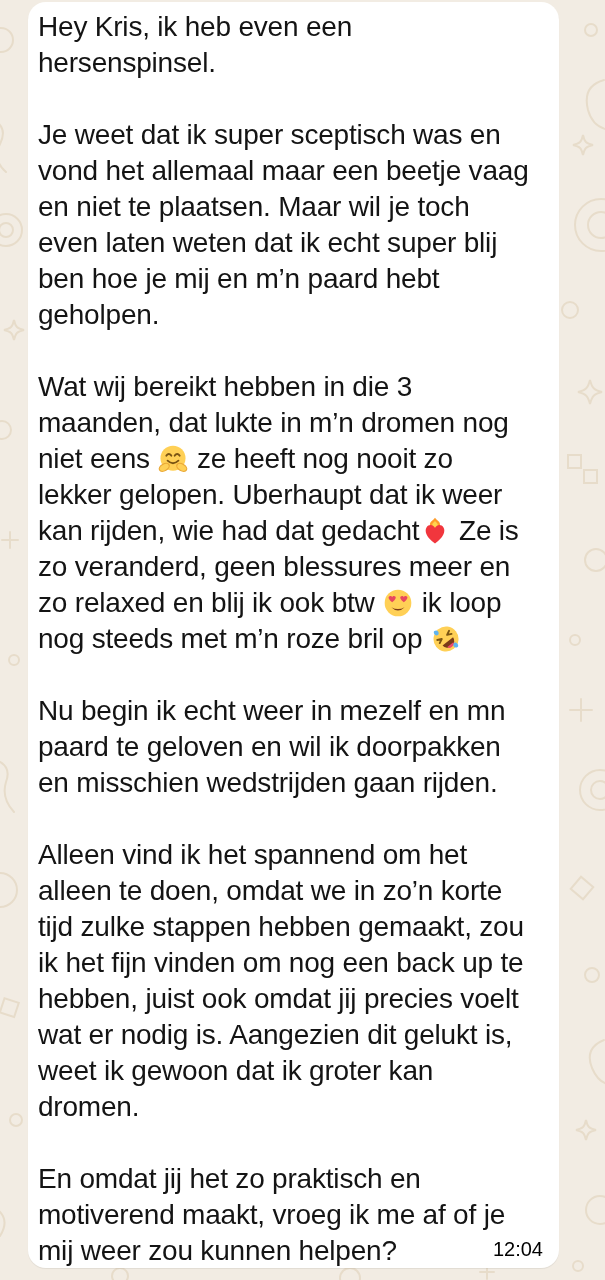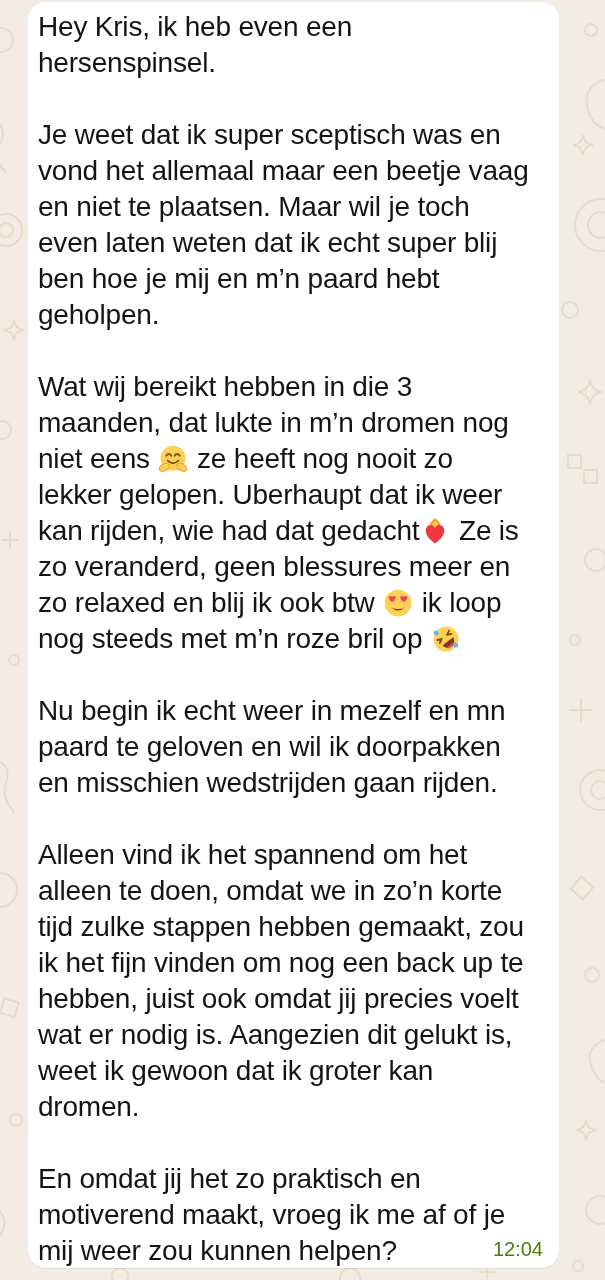--- a/index.html
+++ b/index.html
@@ -34,21 +34,21 @@
     line-height: 36px;
     letter-spacing: -0.2px;
     color: #141414;
     white-space: pre;
   }
   .time {
     position: absolute;
     right: 16px;
     bottom: 7px;
     font-size: 20px;
-    color: #4d7c0f;
+    color: #000000;
   }
   .emoji {
     display: inline-block;
     width: 30px;
     height: 30px;
     vertical-align: -6px;
     margin: 0 1px;
   }
   .symbol-defs { position: absolute; width: 0; height: 0; overflow: hidden; }
 </style>

